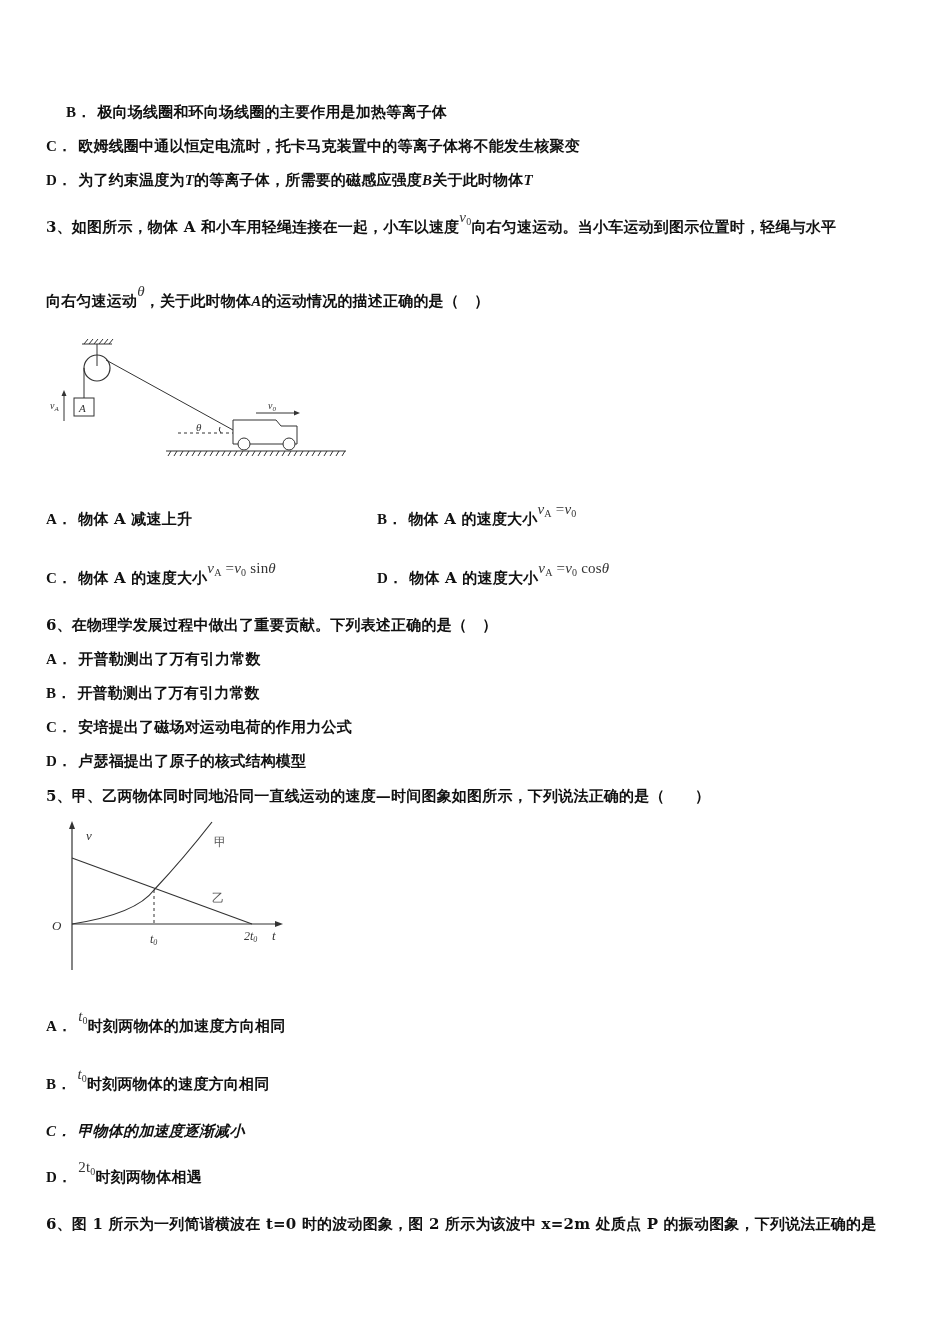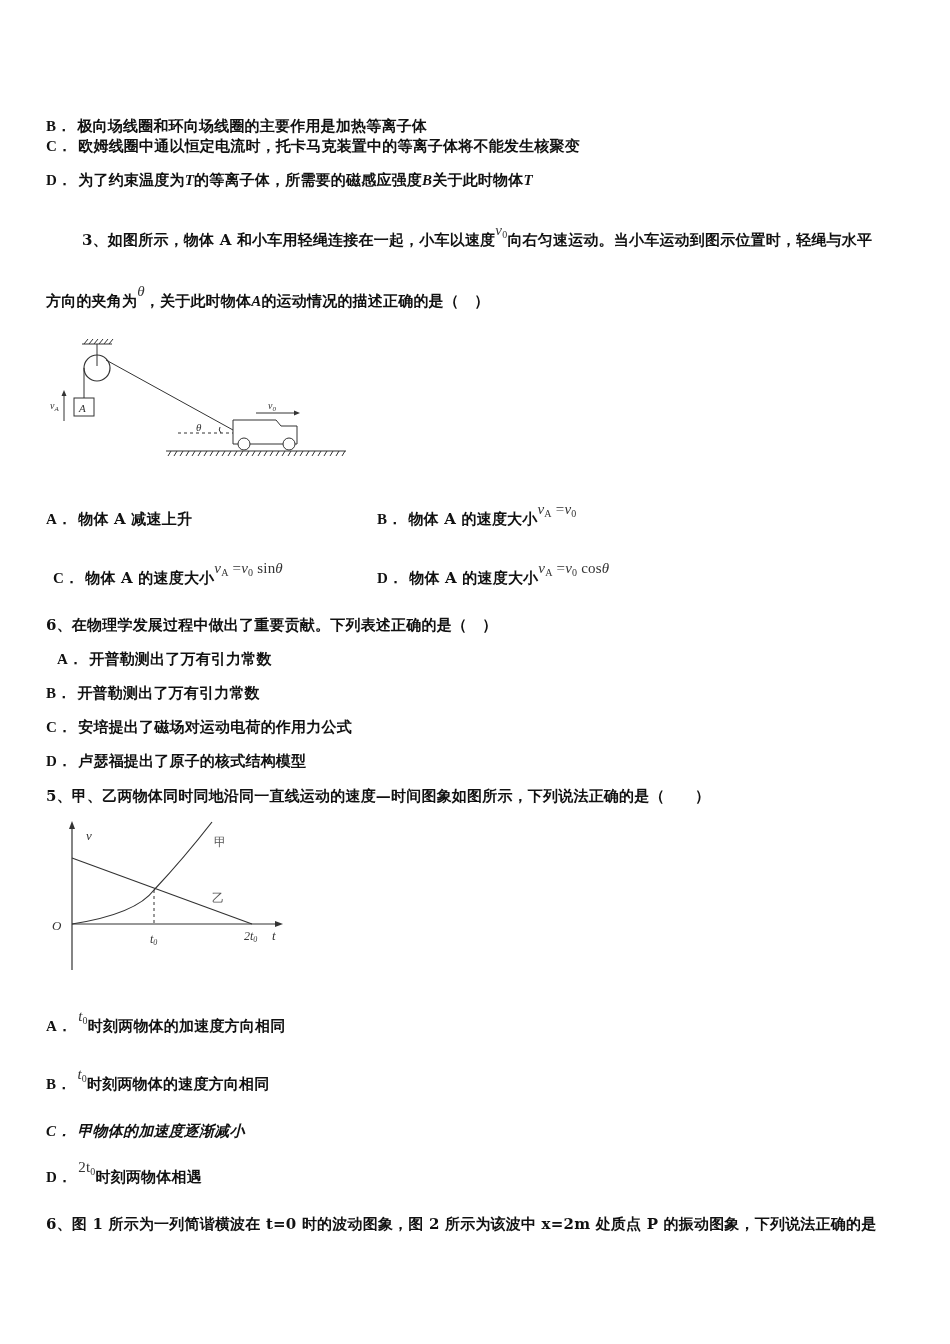--- a/index.html
+++ b/index.html
@@ -23,35 +23,35 @@
   .math.up { top: -10px; }
   .math .sub { font-size: 10px; font-style: normal; vertical-align: -3px; }
   .math .rm { font-style: normal; }
   .it { font-style: italic; font-family: "Liberation Serif", serif; }
   svg text { font-family: "Liberation Serif", serif; }
   .fig { position: absolute; }
 </style>
 </head>
 <body>
 
-<div class="line" style="top:116px;">
+<div class="line" style="top:102px;margin-left:20px;">
   <span class="opt-letter">B．</span><span>极向场线圈和环向场线圈的主要作用是加热等离子体</span>
 </div>
 <div class="line" style="top:136px;">
   <span class="opt-letter">C．</span><span>欧姆线圈中通以恒定电流时，托卡马克装置中的等离子体将不能发生核聚变</span>
 </div>
 <div class="line" style="top:170px;">
   <span class="opt-letter">D．</span><span>为了约束温度为</span><span class="it">T</span><span>的等离子体，所需要的磁感应强度</span><span class="it">B</span><span>关于此时物体</span><span class="it">T</span>
 </div>
 
-<div class="line q" style="top:230px;margin-left:36px;">
+<div class="line q" style="top:217px;">
   <span>3、如图所示，物体 A 和小车用轻绳连接在一起，小车以速度</span><span class="math up"><span>v</span><span class="sub">0</span></span><span>向右匀速运动。当小车运动到图示位置时，轻绳与水平</span>
 </div>
 <div class="line q" style="top:291px;">
-  <span>方向的夹角为</span><span class="math up">θ</span><span>，关于此时物体</span><span class="it">A</span><span>的运动情况的描述正确的是（　）</span>
+  <span>向右匀速运动</span><span class="math up">θ</span><span>，关于此时物体</span><span class="it">A</span><span>的运动情况的描述正确的是（　）</span>
 </div>
 
 <svg class="fig" style="left:44px; top:336px;" width="310" height="128" viewBox="0 0 310 128">
 
   <g stroke="#333" stroke-width="1">
     <line x1="38" y1="8" x2="68" y2="8"></line>
     <line x1="40" y1="8" x2="44" y2="3"></line>
       <line x1="45" y1="8" x2="49" y2="3"></line>
       <line x1="50" y1="8" x2="54" y2="3"></line>
     <line x1="55" y1="8" x2="59" y2="3"></line>
@@ -120,29 +120,29 @@
       <line x1="298" y1="120" x2="301" y2="115"></line>
   </g>
 </svg>
 
 <div class="line" style="top:509px;">
   <span class="opt-letter">A．</span><span>物体 A 减速上升</span>
 </div>
 <div class="line" style="top:509px; left:377px;text-align:center;">
   <span class="opt-letter">B．</span><span>物体 A 的速度大小</span><span class="math up"><span>v</span><span class="sub">A</span> <span class="rm">=</span><span>v</span><span class="sub">0</span></span>
 </div>
-<div class="line" style="top:568px;margin-left:7px;">
+<div class="line" style="top:568px;">
   <span class="opt-letter">C．</span><span>物体 A 的速度大小</span><span class="math up"><span>v</span><span class="sub">A</span> <span class="rm">=</span><span>v</span><span class="sub">0</span> <span class="rm">sin</span><span>θ</span></span>
 </div>
 <div class="line" style="top:568px; left:377px;">
   <span class="opt-letter">D．</span><span>物体 A 的速度大小</span><span class="math up"><span>v</span><span class="sub">A</span> <span class="rm">=</span><span>v</span><span class="sub">0</span> <span class="rm">cos</span><span>θ</span></span>
 </div>
 
 <div class="line q" style="top:615px;">6、在物理学发展过程中做出了重要贡献。下列表述正确的是（　）</div>
-<div class="line" style="top:649px;margin-left:11px;">
+<div class="line" style="top:649px;">
   <span class="opt-letter">A．</span><span>开普勒测出了万有引力常数</span>
 </div>
 <div class="line" style="top:683px;">
   <span class="opt-letter">B．</span><span>开普勒测出了万有引力常数</span>
 </div>
 <div class="line" style="top:717px;">
   <span class="opt-letter">C．</span><span>安培提出了磁场对运动电荷的作用力公式</span>
 </div>
 <div class="line" style="top:751px;">
   <span class="opt-letter">D．</span><span>卢瑟福提出了原子的核式结构模型</span>

